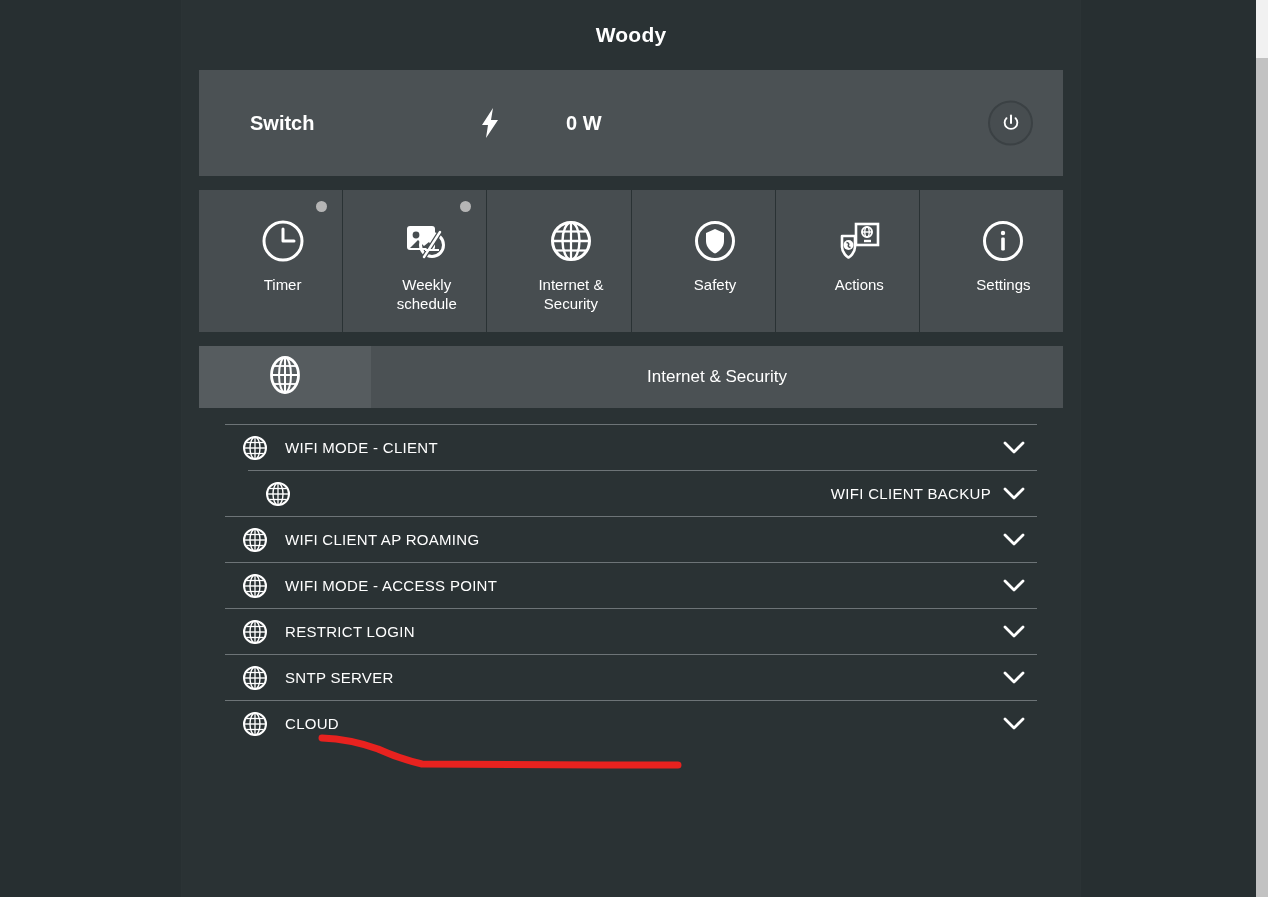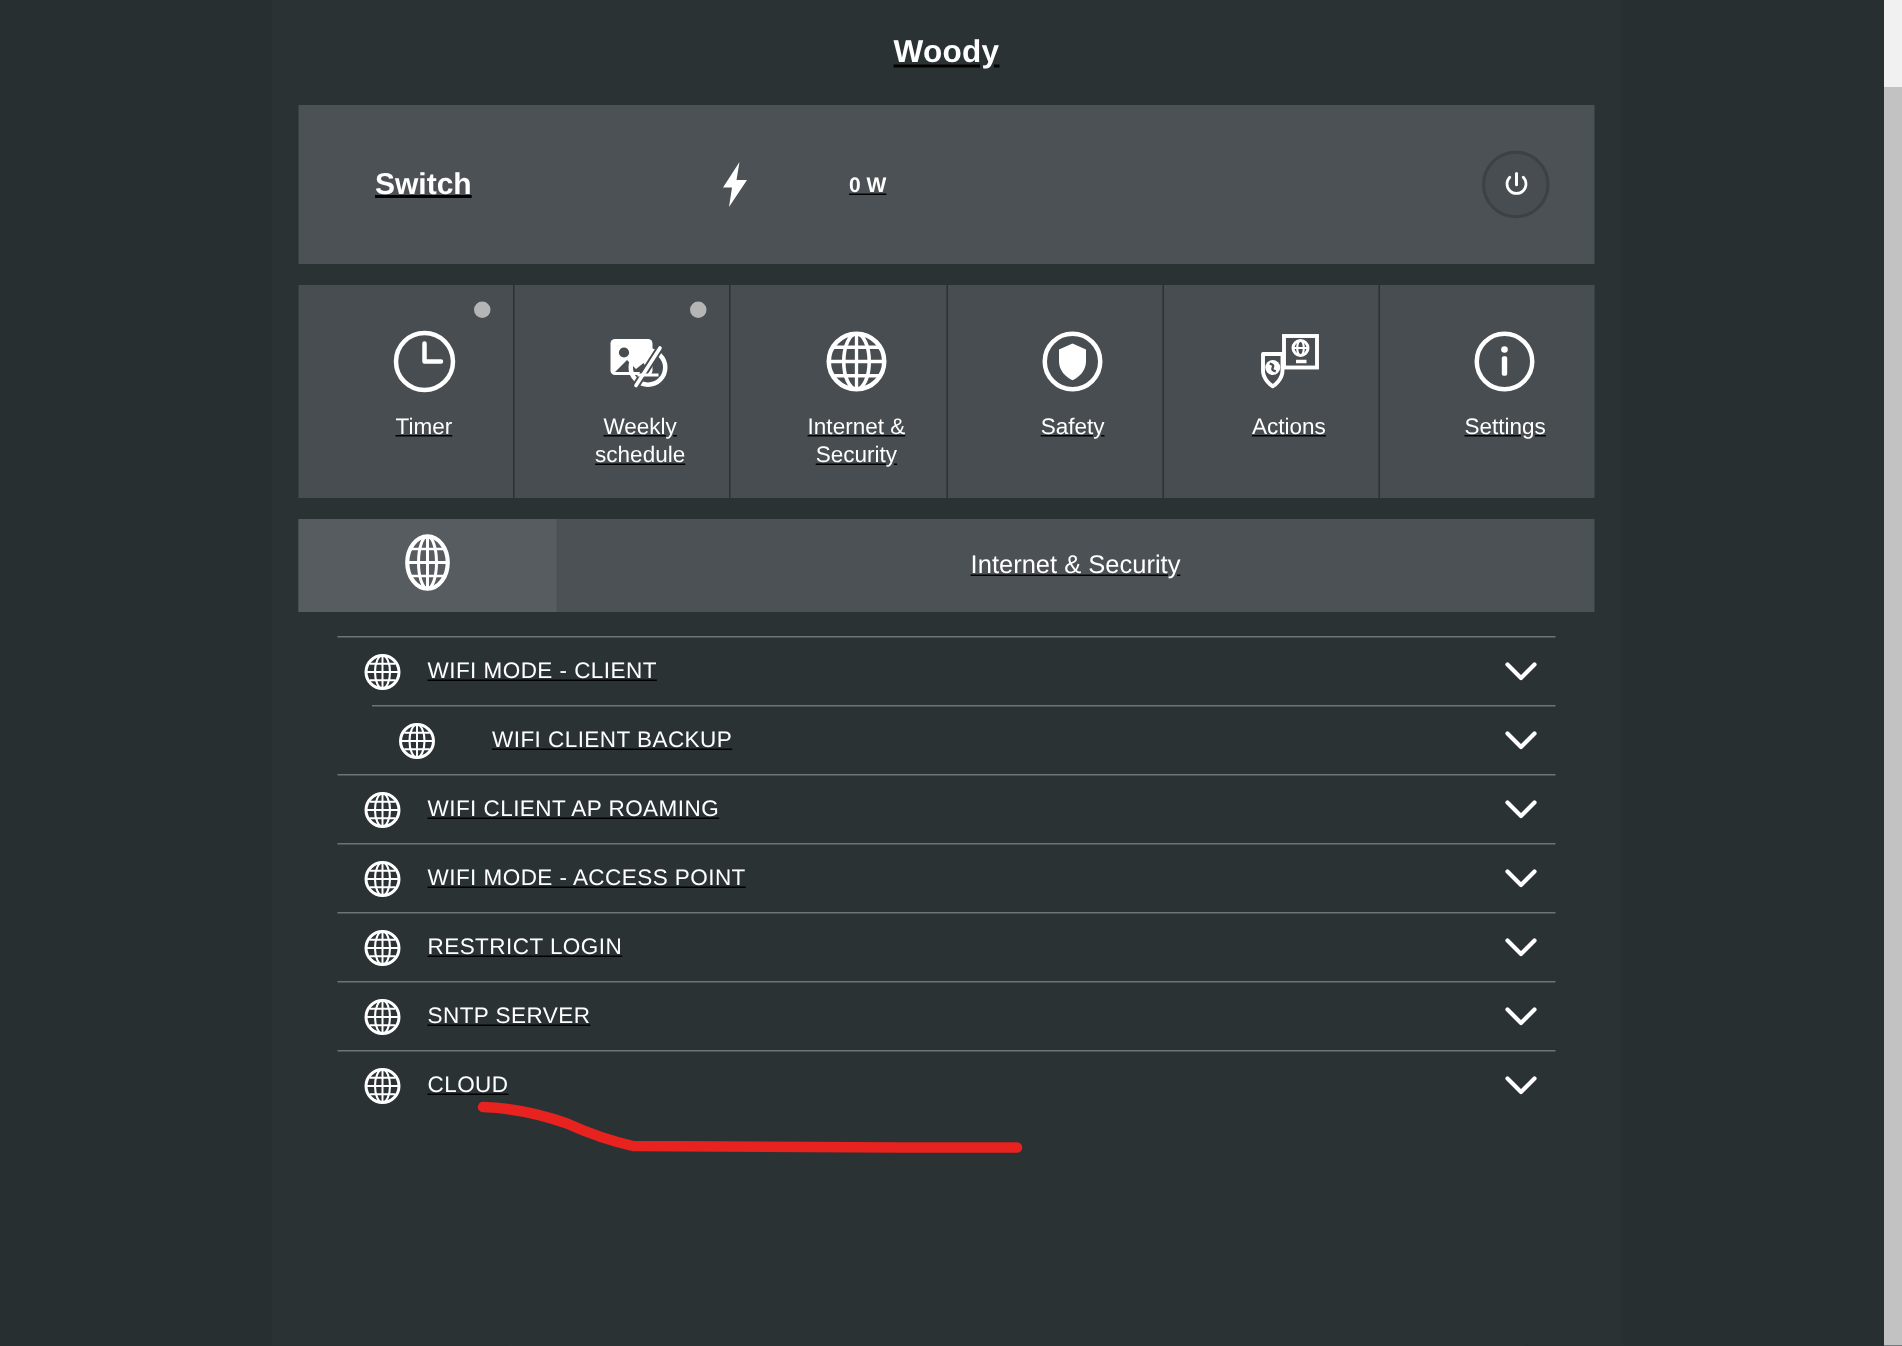--- a/index.html
+++ b/index.html
@@ -25,21 +25,20 @@
   .seam { position: absolute; top: 0; width: 1px; height: 897px; background: #2b3335; }
   .seam.left { left: 181px; }
   .seam.right { left: 1080px; }
 
   
   #app {
     position: absolute; left: 182px; top: 0;
     width: 898px; height: 897px;
     background: #2a3234;
     padding: 0;
-    text-decoration: underline;
   }
 
   
   .device-title {
     height: 70px; line-height: 70px;
     text-align: center;
     color: #ffffff;
     font-size: 21px; font-weight: bold;
     letter-spacing: .2px;
   }
@@ -52,21 +51,21 @@
     display: flex; align-items: center;
     position: relative;
   }
   .switch-label {
     color: #ffffff; font-size: 20px; font-weight: bold;
     margin-left: 51px; width: 220px;
   }
   .bolt { width: 40px; text-align: center; color: #fff; }
   .bolt svg { display: block; margin: 0 auto; }
   .power-value {
-    color: #ffffff; font-size: 14px; font-weight: bold;
+    color: #ffffff; font-size: 20px; font-weight: bold;
     margin-left: 56px;
   }
   .power-btn {
     position: absolute; right: 30px; top: 50%; transform: translateY(-50%);
     width: 45px; height: 45px; border-radius: 50%;
     background: #474d50; border: 2px solid #3b4144;
     display: flex; align-items: center; justify-content: center;
     cursor: pointer;
   }
 
@@ -119,21 +118,21 @@
   
   .acc-list { margin: 16px 43px 0 43px; }
   .acc-row {
     position: relative;
     height: 46px;
     display: flex; align-items: center;
     border-top: 1px solid #6d7477;
     cursor: pointer;
   }
   .acc-row.last { border-bottom: 0; }
-  .acc-row.indent { margin-left: 23px; }
+  .acc-row.indent { margin-left: 23px; text-align: right; }
   .acc-row .row-icon { width: 60px; display: flex; align-items: center; justify-content: center; }
   .acc-row.indent .row-icon { width: 60px; }
   .acc-row .row-label {
     flex: 1;
     color: #ffffff; font-size: 15px; letter-spacing: .3px;
   }
   .acc-row.indent .row-label { padding-left: 20px; }
   .acc-row .chev { width: 46px; display: flex; align-items: center; justify-content: center; }
 
   

